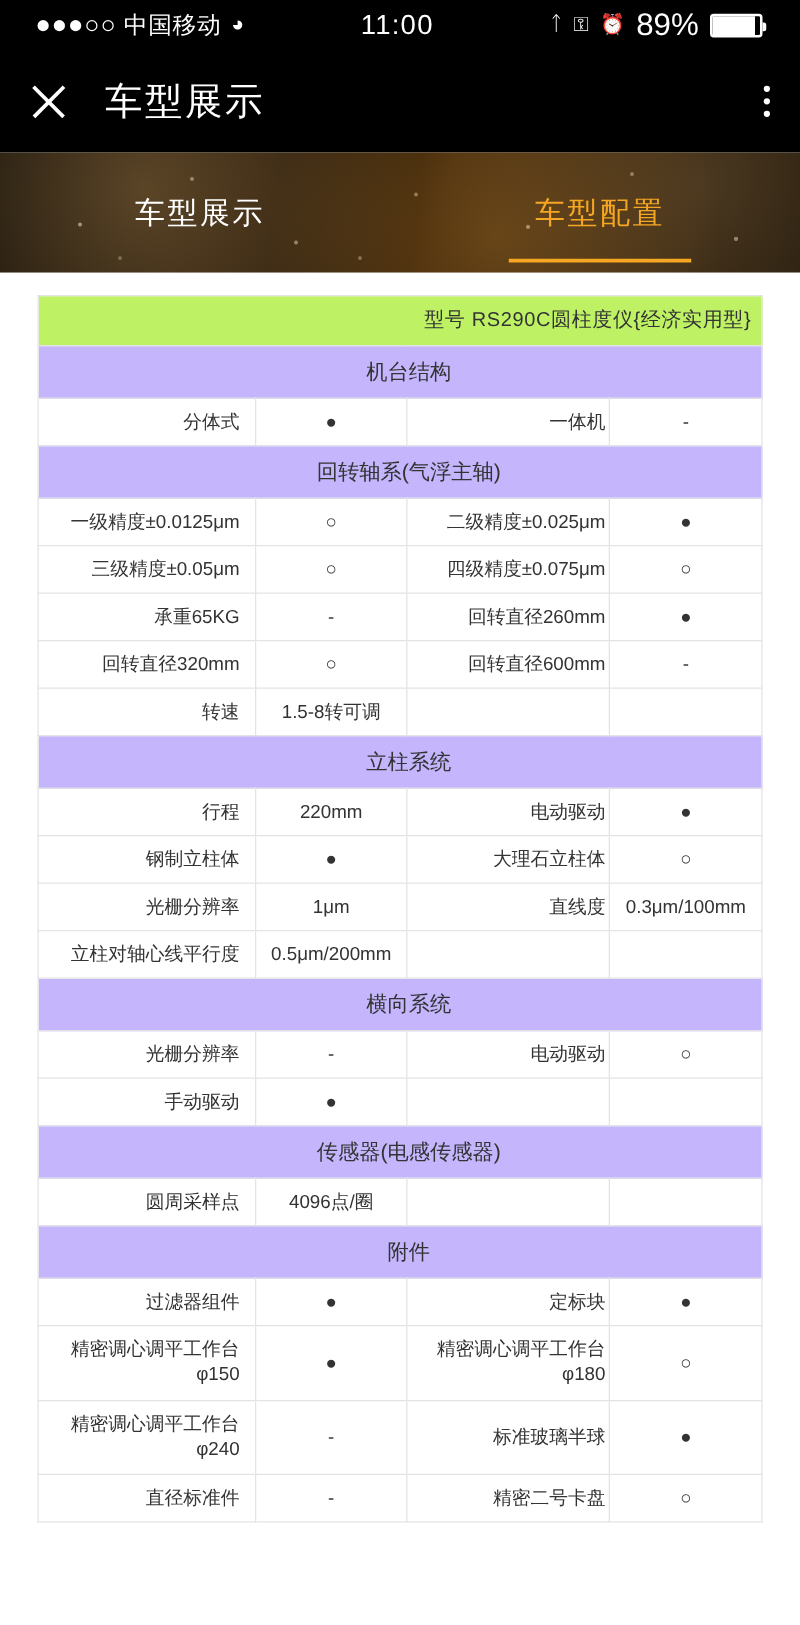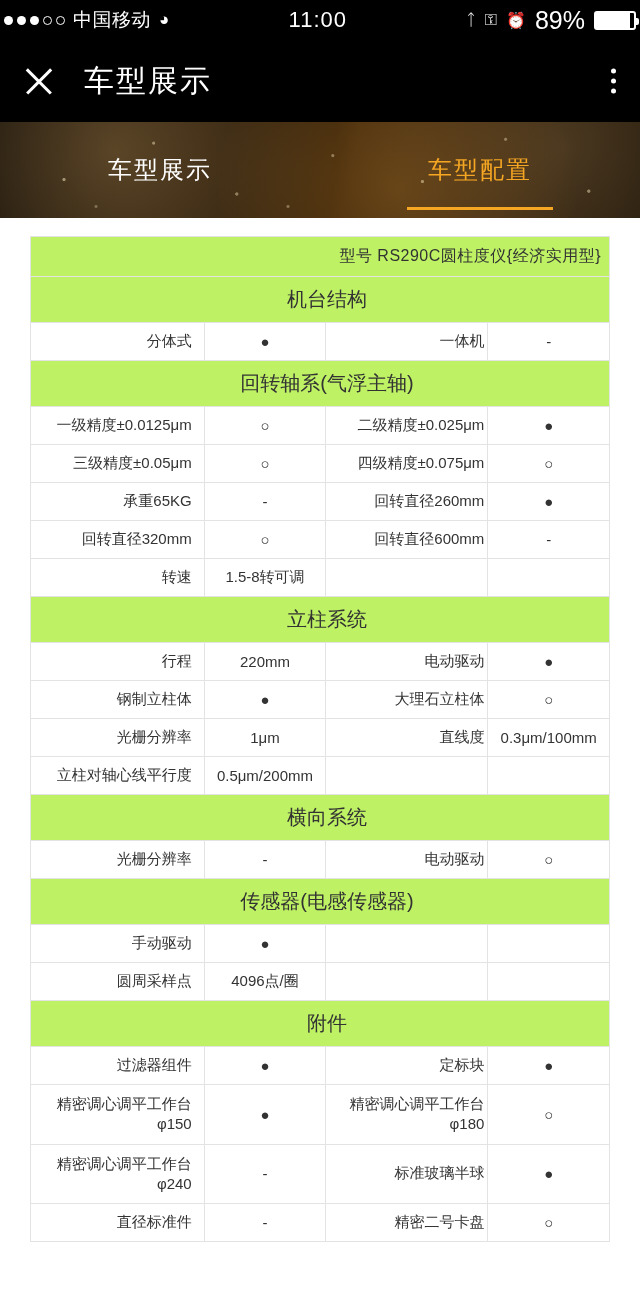--- a/index.html
+++ b/index.html
@@ -6,21 +6,21 @@
   html, body {
     width: 640px; height: 1300px;
     font-family: "Liberation Sans", sans-serif;
     background: #ffffff;
     overflow: hidden;
   }
   
   .statusbar {
     height: 40px; background: #000; color: #fff;
     display: flex; align-items: center; justify-content: space-between;
-    padding: 0 4px; font-size: 19px;
+    padding: 0 30px; font-size: 19px;
   }
   .sb-left { display: flex; align-items: center; gap: 8px; }
   .dots { display: flex; align-items: center; gap: 4px; }
   .dot { width: 9px; height: 9px; border-radius: 50%; background: #fff; }
   .dot.hollow { background: transparent; border: 1.5px solid #fff; }
   .carrier { font-size: 19px; letter-spacing: 0.5px; }
   .wifi { font-size: 17px; }
   .sb-center { font-size: 22px; font-weight: 400; letter-spacing: 1px; }
   .sb-right { display: flex; align-items: center; gap: 9px; font-size: 16px; }
   .battery-pct { font-size: 25px; }
@@ -109,21 +109,21 @@
   }
   .c-label { width: 30%; text-align: right; padding-right: 12px; }
   .c-val   { width: 21%; text-align: center; }
   .c-label2{ width: 28%; text-align: right; padding-right: 3px; }
   .c-val2  { width: 21%; text-align: center; }
   .hdr-main {
     text-align: right; font-weight: normal; font-size: 16px;
     background: #bef264; letter-spacing: 0.5px;
   }
   .hdr-sec {
-    text-align: center; background: #bef264; font-size: 20px; padding-left: 22px;
+    text-align: center; background: #c4b5fd; font-size: 17px; padding-left: 22px;
   }
   .mark { font-size: 15px; }
   .two-line { line-height: 1.35; }
 </style>
 </head>
 <body>
 
 <div class="statusbar">
   <div class="sb-left">
     <span class="dots">
@@ -247,27 +247,27 @@
         <tr>
           <td class="hdr-sec" colspan="4">横向系统</td>
         </tr>
         <tr>
           <td class="c-label">光栅分辨率</td>
           <td class="c-val mark">-</td>
           <td class="c-label2">电动驱动</td>
           <td class="c-val2 mark">○</td>
         </tr>
         <tr>
-          <td class="hdr-sec" colspan="4">传感器(电感传感器)</td>
-        </tr>
-        <tr>
           <td class="c-label">手动驱动</td>
           <td class="c-val mark">●</td>
           <td class="c-label2"></td>
           <td class="c-val2 mark"></td>
+        </tr>
+        <tr>
+          <td class="hdr-sec" colspan="4">传感器(电感传感器)</td>
         </tr>
         <tr>
           <td class="c-label">圆周采样点</td>
           <td class="c-val mark">4096点/圈</td>
           <td class="c-label2"></td>
           <td class="c-val2 mark"></td>
         </tr>
         <tr>
           <td class="hdr-sec" colspan="4">附件</td>
         </tr>

